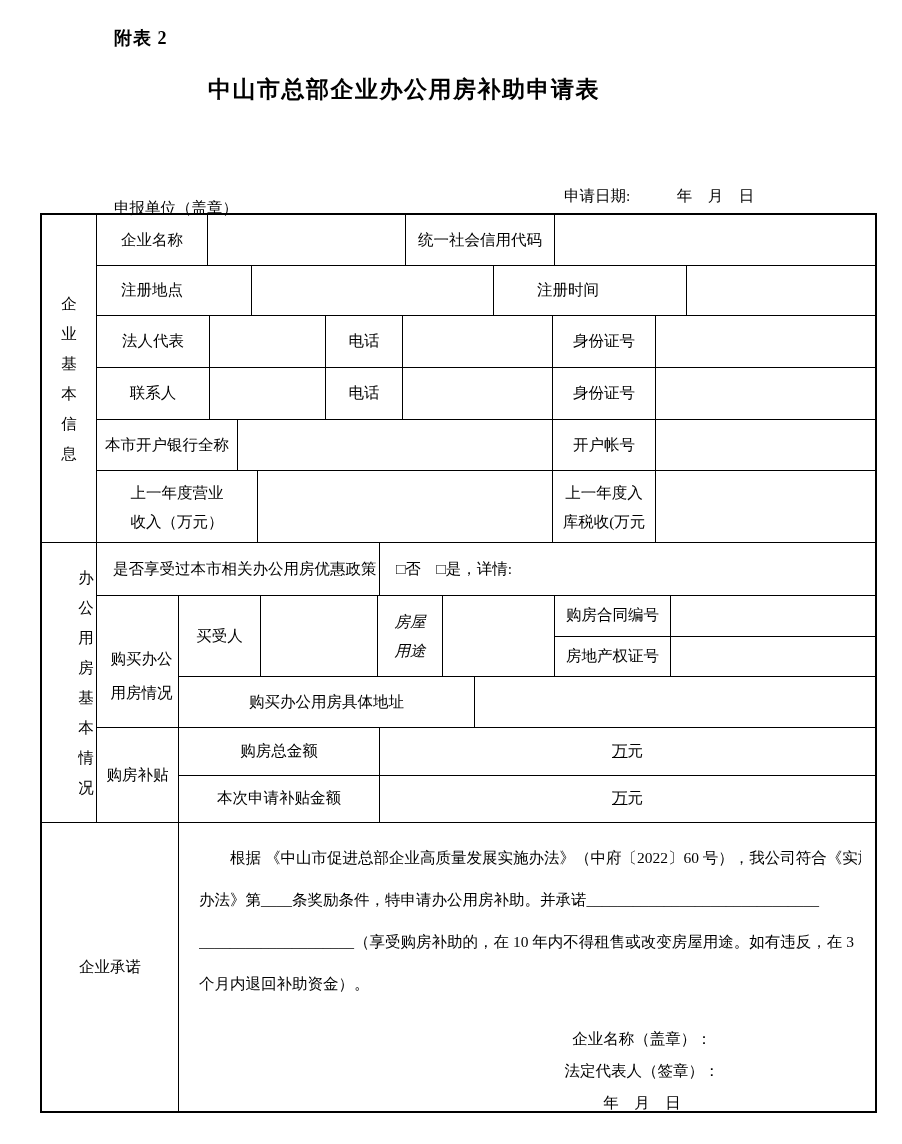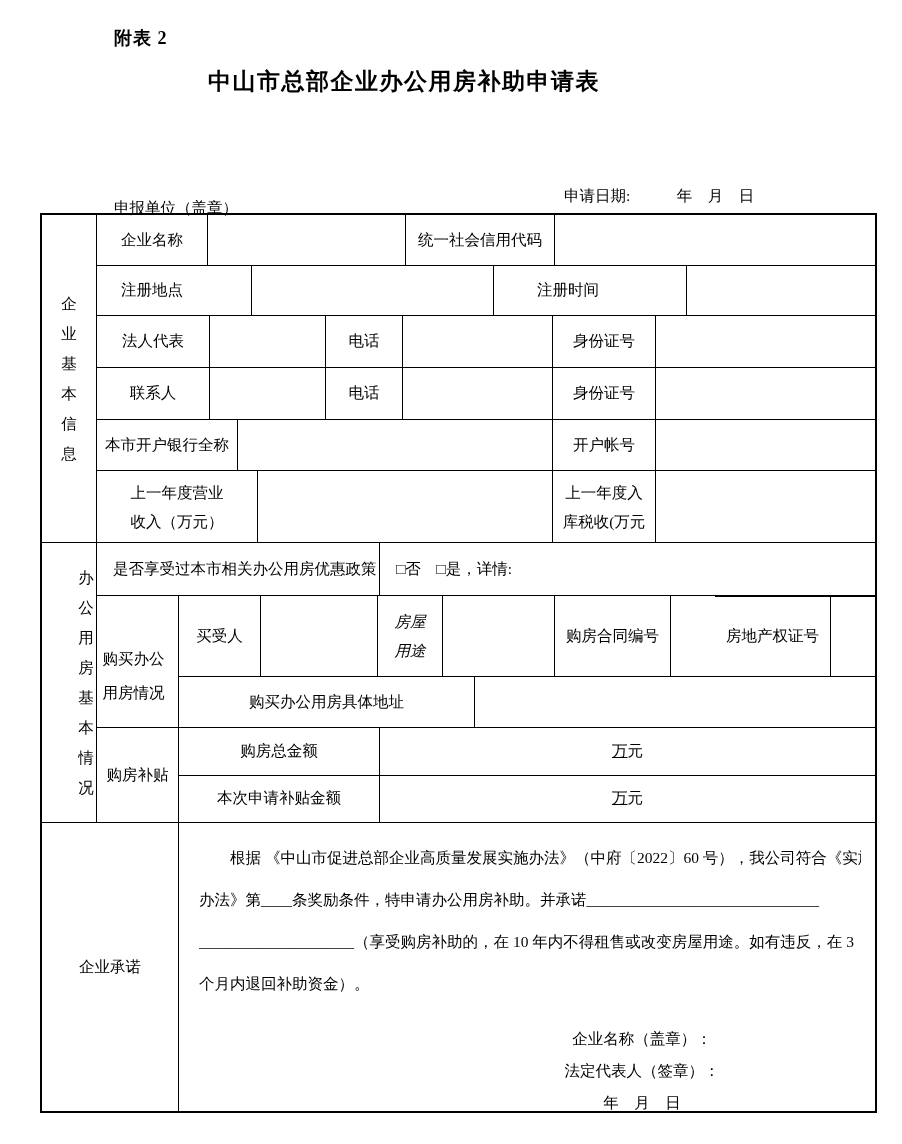--- a/index.html
+++ b/index.html
@@ -11,21 +11,21 @@
     color: #000;
     font-family: "Liberation Serif", "DejaVu Serif", serif;
     font-size: 15.5px;
     overflow: hidden;
   }
   .form-number {
     position: absolute; left: 114px; top: 26px;
     font-size: 18px; font-weight: bold; letter-spacing: 1px;
   }
   .doc-title {
-    position: absolute; left: 208px; top: 66px;
+    position: absolute; left: 208px; top: 74px;
     font-size: 23px; font-weight: bold; letter-spacing: 1.5px;
   }
   .pre-header { position: absolute; left: 0; top: 186px; width: 100%; }
   .declare-unit { position: absolute; left: 114px; top: 0; margin-top: 12px; }
   .apply-date { position: absolute; left: 564px; top: 0; }
 
   .tbl {
     position: absolute; left: 40px; top: 213px;
     width: 837px; height: 900px;
     border: 2px solid #000;
@@ -43,23 +43,23 @@
   .row { display: flex; flex-shrink: 0; }
   .row + .row { border-top: 1px solid #000; }
   .cell {
     flex-shrink: 0; min-width: 0;
     display: flex; align-items: center; justify-content: center;
     text-align: center;
   }
   .cell + .cell, .group { border-left: 1px solid #000; }
   .grow { flex: 1; }
   .blocklabel { flex-shrink: 0; border-right: 1px solid #000; display: flex; align-items: center; justify-content: center; }
-  .wrap4 { display: block; width: 70px; line-height: 34px; word-break: break-all; text-align: left; margin-top: 28px; }
+  .wrap4 { display: block; width: 70px; line-height: 34px; word-break: break-all; text-align: right; margin-top: 28px; }
   .blockrows { flex: 1; display: flex; flex-direction: column; min-width: 0; }
-  .group { flex: 1; display: flex; flex-direction: row; min-width: 0; justify-content: space-between; }
+  .group { flex: 1; display: flex; flex-direction: column; min-width: 0; justify-content: space-between; }
   .grow-row { flex: 1; display: flex; }
   .group .grow-row + .grow-row { border-top: 1px solid #000; }
   .twoline div { line-height: 29px; }
   .twoline { text-align: center; }
   .left-pad { justify-content: flex-start; padding-left: 16px; text-align: left; }
   .unit { display: block; }
   .unit::first-letter { text-decoration: underline; }
 
   .commit-cell { flex: 1; position: relative; overflow: hidden; min-width: 0; }
   .commit-par { padding: 14px 14px 0 20px; }

